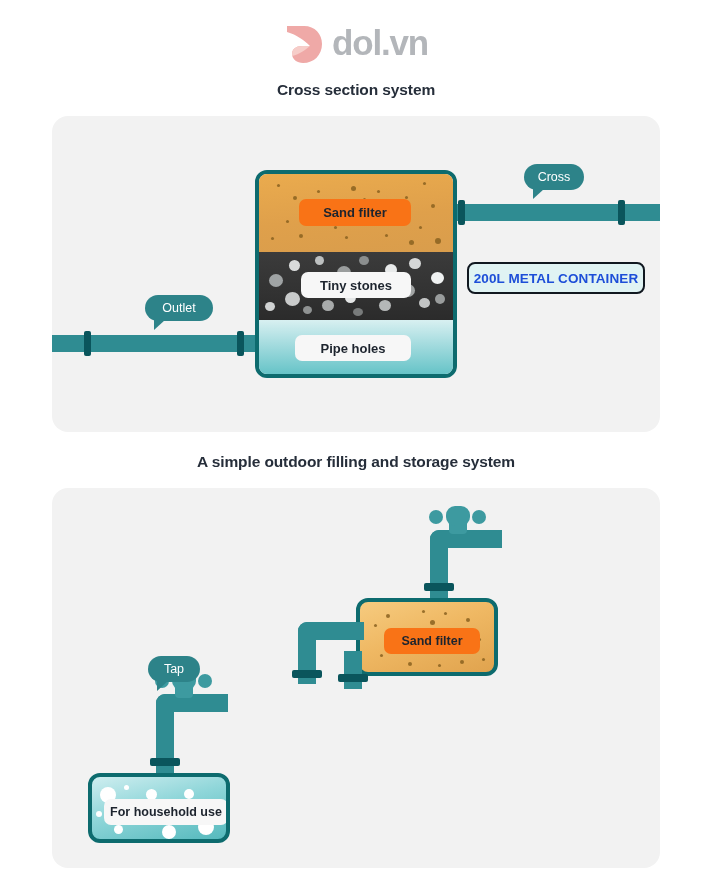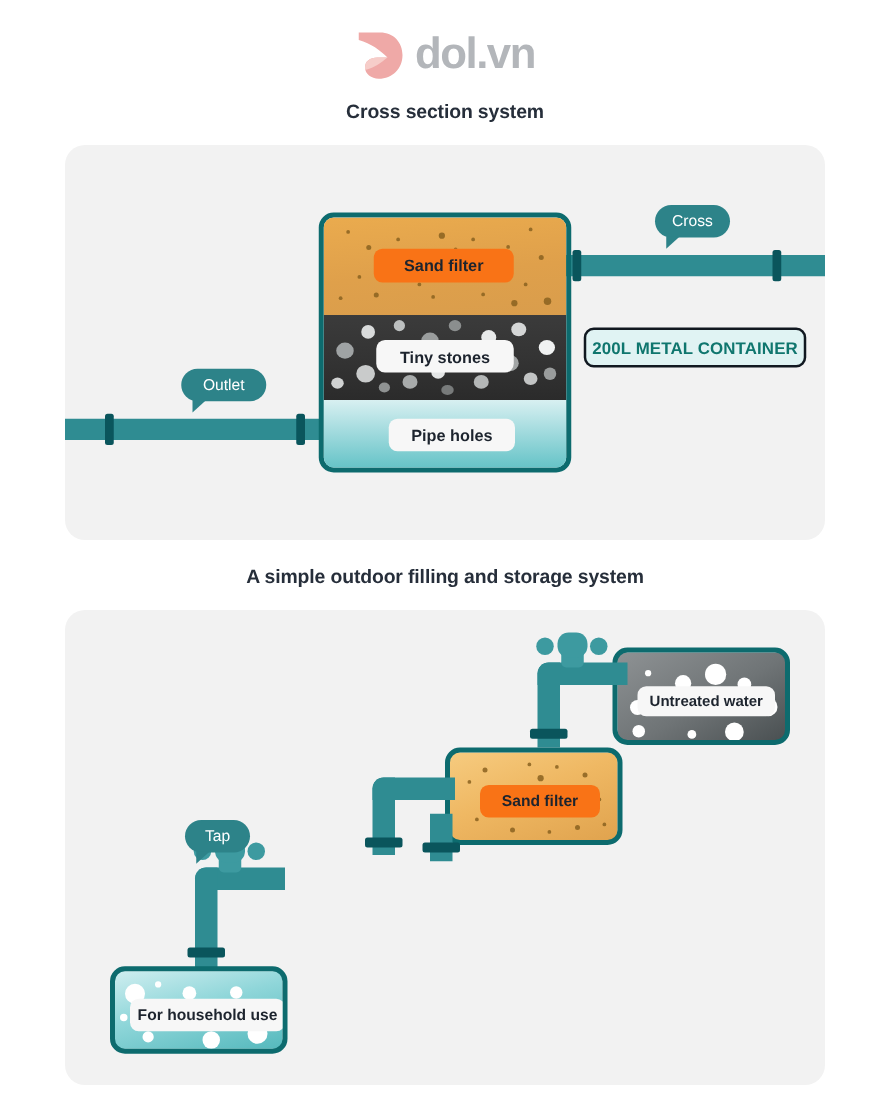--- a/index.html
+++ b/index.html
@@ -127,21 +127,21 @@
     border-bottom: 10px solid transparent;
   }
 
   .boxed-note {
     position: absolute;
     background: #e0f3f3;
     border: 2.5px solid #111820;
     border-radius: 8px;
     font-size: 13.5px;
     font-weight: bold;
-    color: #0f766e;
+    color: #1d4ed8;
     display: flex;
     align-items: center;
     justify-content: center;
     white-space: nowrap;
     box-sizing: border-box;
     letter-spacing: 0.1px;
   }
 
   
   .layer { position: absolute; left: 0; width: 100%; }
@@ -254,45 +254,33 @@
         <span class="stone" style="left:176px; top:42px; width:10px; height:10px; background:#999c9c;"></span>
         <span class="stone" style="left:6px; top:50px; width:10px; height:9px; background:#d0d2d2;"></span>
         <span class="stone" style="left:44px; top:54px; width:9px; height:8px; background:#8f9292;"></span>
         <span class="stone" style="left:94px; top:56px; width:10px; height:8px; background:#787b7b;"></span>
       </div>
 
       <div class="layer layer-water" style="top:146px; height:56px;"></div>
 
       <div class="label-chip chip-cream" style="left:40px; top:25px; width:112px; height:27px; font-size:13px;">Sand filter</div>
       <div class="label-chip chip-white" style="left:42px; top:98px; width:110px; height:26px; font-size:13px;">Tiny stones</div>
-      <div class="label-chip chip-white" style="left:52px; top:161px; width:101px; height:26px; font-size:13px;">Pipe holes</div>
+      <div class="label-chip chip-white" style="left:36px; top:161px; width:116px; height:26px; font-size:13px;">Pipe holes</div>
     </div>
 
     <div class="callout" style="left:472px; top:48px; width:60px;">Cross</div>
     <div class="callout" style="left:93px; top:179px; width:68px;">Outlet</div>
 
     <div class="boxed-note" style="left:415px; top:146px; width:178px; height:32px;">200L METAL CONTAINER</div>
   </div>
 
   <div class="section-title" id="title-2">A simple outdoor filling and storage system</div>
 
   <div class="card" id="card-2">
 
-    <div class="tank grey-fill" style="left:438px; top:30px; width:142px; height:78px;">
-      <span class="bubble" style="left:10px; top:38px; width:12px; height:12px;"></span>
-      <span class="bubble" style="left:22px; top:14px; width:5px; height:5px;"></span>
-      <span class="bubble" style="left:46px; top:18px; width:13px; height:13px;"></span>
-      <span class="bubble" style="left:70px; top:9px; width:17px; height:17px;"></span>
-      <span class="bubble" style="left:96px; top:20px; width:11px; height:11px;"></span>
-      <span class="bubble" style="left:113px; top:36px; width:15px; height:15px;"></span>
-      <span class="bubble" style="left:12px; top:58px; width:10px; height:10px;"></span>
-      <span class="bubble" style="left:56px; top:62px; width:7px; height:7px;"></span>
-      <span class="bubble" style="left:86px; top:56px; width:15px; height:15px;"></span>
-      <div class="label-chip chip-white" style="left:16px; top:27px; width:110px; height:24px; font-size:12px;">Untreated water</div>
-    </div>
 
     <div class="pipe" style="left:378px; top:42px; width:72px; height:18px; border-top-left-radius:9px;"></div>
     <div class="pipe" style="left:378px; top:42px; width:18px; height:68px; border-top-left-radius:9px;"></div>
     <div class="pipe-collar" style="left:372px; top:95px; width:30px; height:8px;"></div>
     <div class="tap-stem" style="left:397px; top:22px; width:18px; height:24px;"></div>
     <div class="tap-knob" style="left:394px; top:18px; width:24px; height:20px; border-radius:9px;"></div>
     <div class="tap-knob" style="left:377px; top:22px; width:14px; height:14px;"></div>
     <div class="tap-knob" style="left:420px; top:22px; width:14px; height:14px;"></div>
 
     <div class="tank sand-fill" style="left:304px; top:110px; width:142px; height:78px;">

